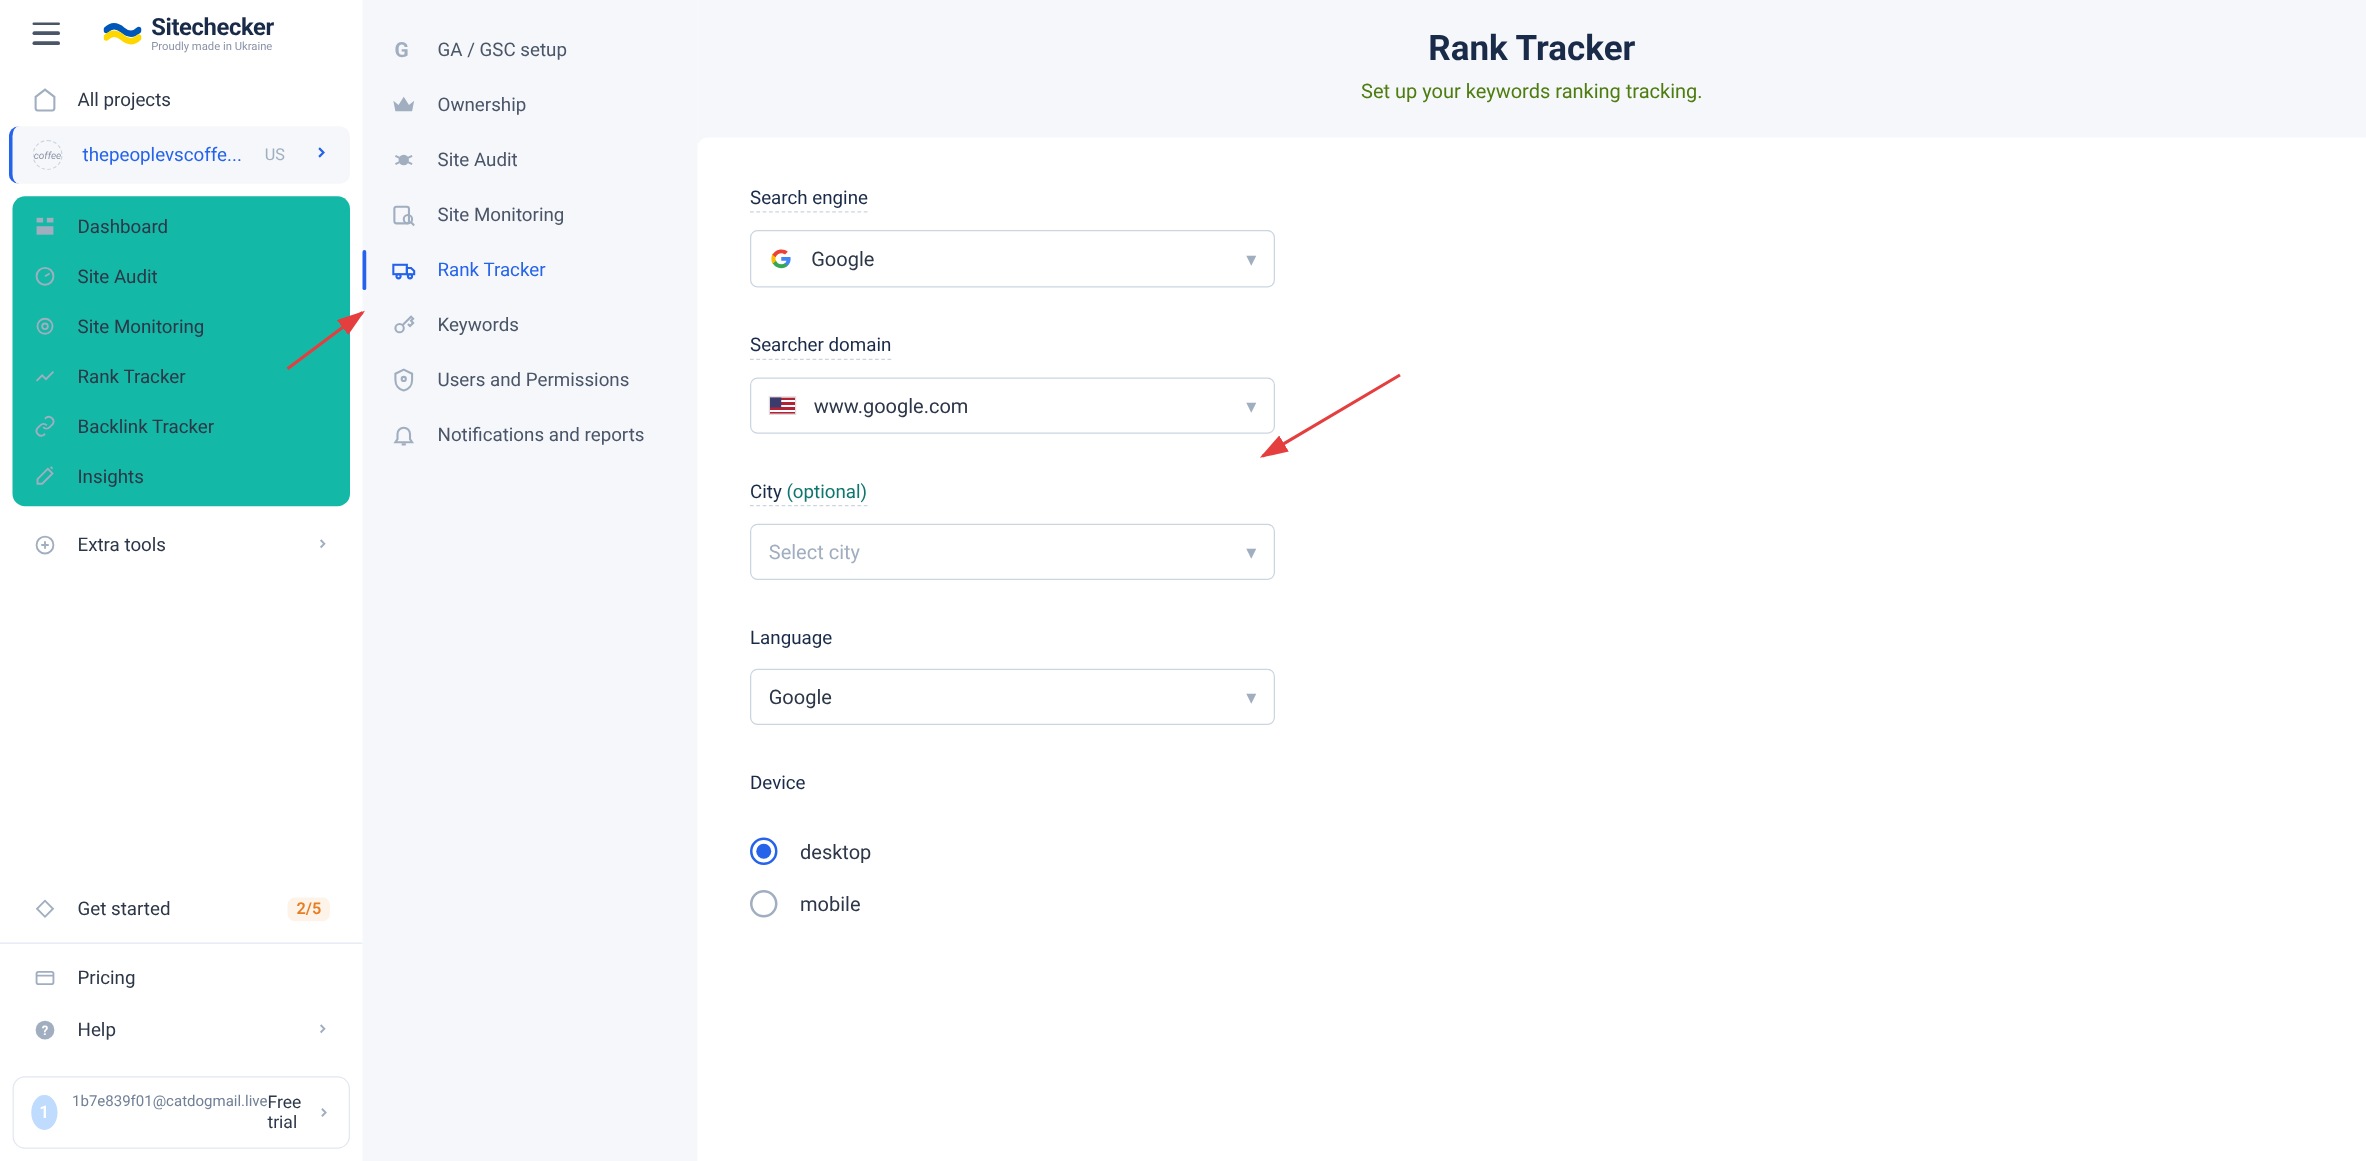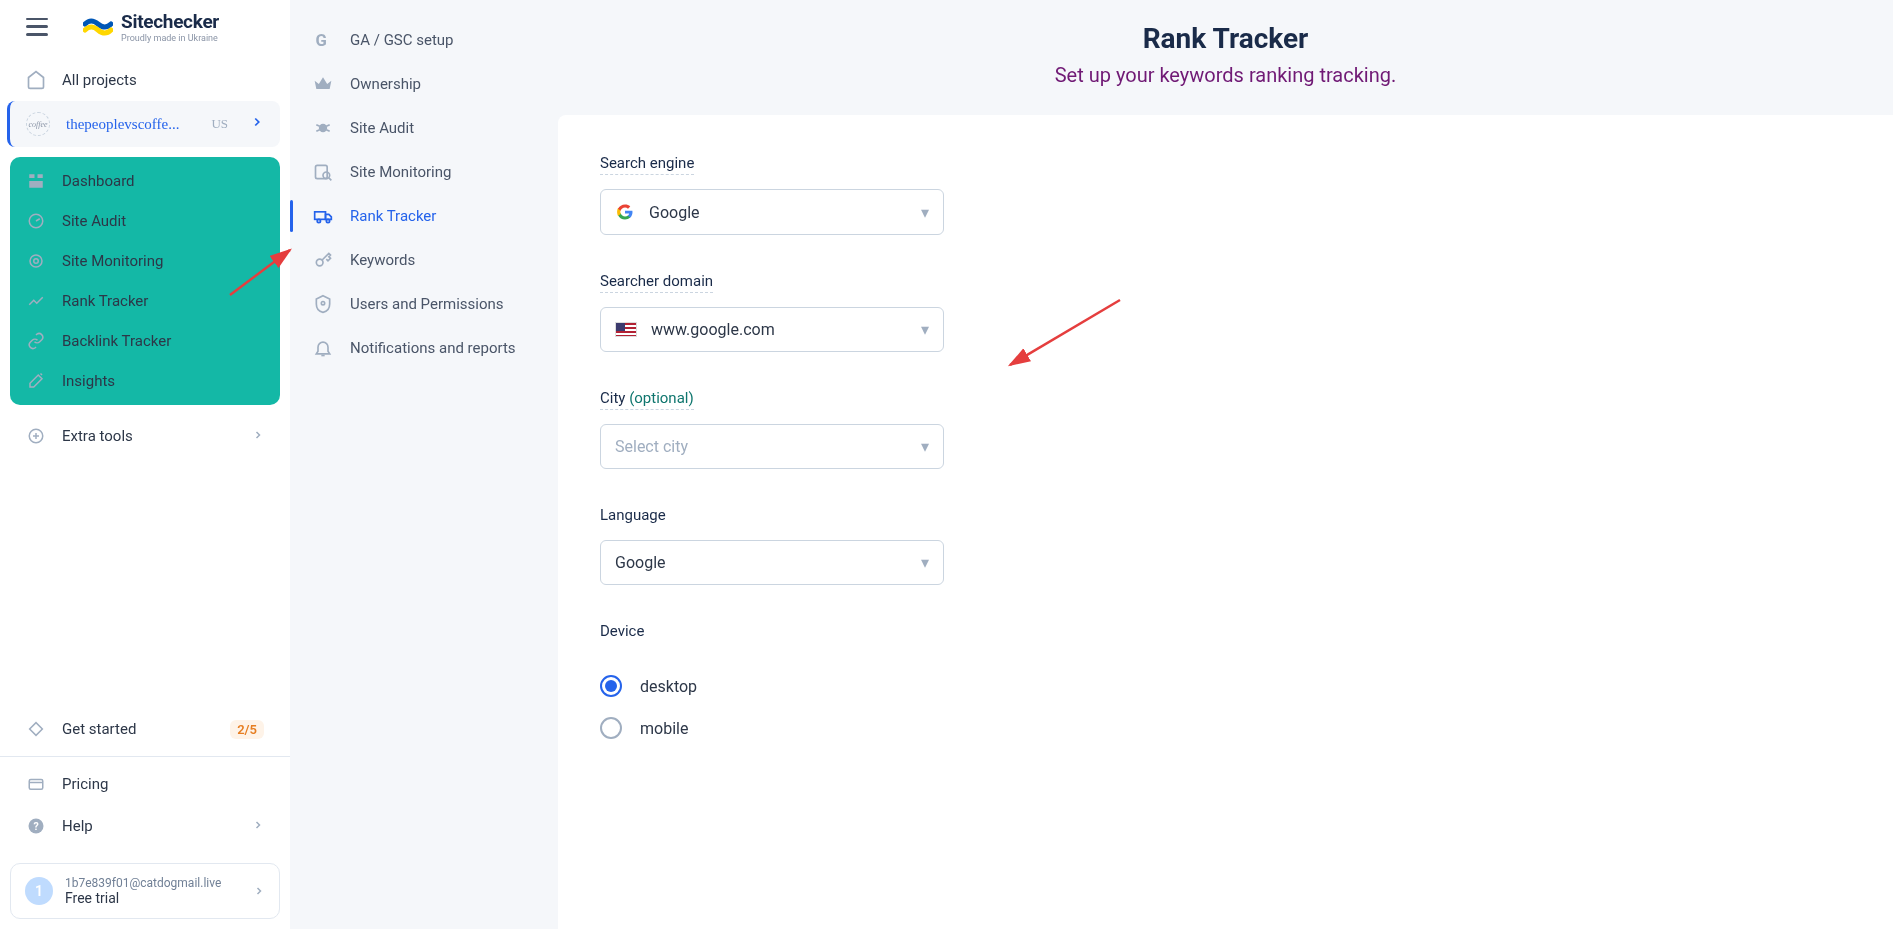--- a/index.html
+++ b/index.html
@@ -9,50 +9,50 @@
 .hamburger { width: 22px; height: 18px; display: flex; flex-direction: column; justify-content: space-between; cursor: pointer; }
 .hamburger span { display: block; height: 2.5px; background: #4a5568; border-radius: 2px; }
 .logo-block { display: flex; align-items: center; gap: 8px; }
 .logo-icon { width: 30px; height: 22px; }
 .logo-text { display: flex; flex-direction: column; }
 .logo-title { font-weight: 700; font-size: 19px; color: #1a2b49; letter-spacing: -0.3px; }
 .logo-sub { font-size: 9px; color: #8a94a6; }
 .nav-section { padding: 6px 10px; }
 .nav-item { display: flex; align-items: center; padding: 11px 16px; border-radius: 8px; cursor: pointer; gap: 16px; font-size: 15px; color: #2d3748; position: relative; }
 .nav-item .icon-slot { width: 20px; height: 20px; display: flex; align-items: center; justify-content: center; color: #a0aec0; }
-.nav-item.active-project { background: #f5f7fa; color: #2563eb; font-family: Liberation Serif, serif; }
+.nav-item.active-project { background: #f5f7fa; color: #2563eb; }
 .nav-item.active-project .proj-label { color: #2563eb; }
 .nav-item .proj-country { color: #a0aec0; font-size: 13px; margin-left: auto; margin-right: 6px; }
 .nav-item .chevron { color: #2563eb; }
 .nav-group { background: #14b8a6; margin: 4px 10px; border-radius: 10px; padding: 4px 0; }
 .nav-group .nav-item { padding: 10px 16px; }
 .divider { height: 1px; background: #e2e8f0; margin: 0; }
 .nav-chevron-right { margin-left: auto; color: #a0aec0; }
 .badge-orange { background: #fef3e8; color: #e67e22; padding: 2px 7px; border-radius: 6px; font-size: 13px; font-weight: 600; margin-left: auto; }
 .sidebar-footer { margin-top: auto; }
 .account-card { margin: 10px; border: 1px solid #e2e8f0; border-radius: 10px; padding: 12px 14px; display: flex; align-items: center; gap: 12px; cursor: pointer; }
 .avatar-circle { width: 28px; height: 28px; border-radius: 50%; background: #bfdbfe; color: #fff; display: flex; align-items: center; justify-content: center; font-size: 14px; font-weight: 600; }
-.account-info { display: flex; flex-direction: column; font-size: 13px; }
+.account-info { display: flex; flex-direction: row; font-size: 13px; }
 .account-email { color: #718096; font-size: 12px; }
 .account-plan { color: #2d3748; font-size: 14px; }
 .sidebar-mid { width: 268px; background: #f5f7fa; padding: 18px 0; }
 .mid-item { display: flex; align-items: center; padding: 11px 22px; gap: 16px; font-size: 15px; color: #4a5568; cursor: pointer; position: relative; }
 .mid-item .icon-slot { width: 22px; height: 22px; display: flex; align-items: center; justify-content: center; color: #a0aec0; }
 .mid-item.active { color: #2563eb; }
 .mid-item.active::before { content: ''; position: absolute; left: 0; top: 6px; bottom: 6px; width: 3px; background: #2563eb; border-radius: 2px; }
 .mid-item.active .icon-slot { color: #2563eb; }
 .main-area { flex: 1; background: #f5f7fa; display: flex; flex-direction: column; }
 .main-header { padding: 22px 0 28px; text-align: center; }
 .main-title { font-size: 28px; font-weight: 700; color: #1a2b49; margin-bottom: 8px; }
-.main-subtitle { font-size: 20px; color: #701a75; }
+.main-subtitle { font-size: 16px; color: #4d7c0f; }
 .main-panel { background: #fff; border-radius: 8px 0 0 0; margin-left: 0; flex: 1; padding: 38px 42px; }
 .form-group { margin-bottom: 36px; }
 .form-label { font-size: 15px; color: #1a2b49; border-bottom: 1px dashed #cbd5e0; display: inline-block; padding-bottom: 2px; margin-bottom: 14px; }
 .form-label .optional { color: #0f766e; }
-.select-box { width: 344px; border: 1px solid #cbd5e0; border-radius: 6px; padding: 12px 14px; display: flex; align-items: center; gap: 14px; font-size: 16px; color: #2d3748; cursor: pointer; position: relative; }
+.select-box { width: 420px; border: 1px solid #cbd5e0; border-radius: 6px; padding: 12px 14px; display: flex; align-items: center; gap: 14px; font-size: 16px; color: #2d3748; cursor: pointer; position: relative; }
 .select-box .caret { margin-left: auto; color: #a0aec0; }
 .select-box.placeholder { color: #a0aec0; }
 .device-group label.form-label { border-bottom: none; }
 .radio-row { display: flex; align-items: center; gap: 18px; margin-bottom: 20px; cursor: pointer; }
 .radio-outer { width: 22px; height: 22px; border: 2px solid #2563eb; border-radius: 50%; display: flex; align-items: center; justify-content: center; }
 .radio-outer.unchecked { border-color: #a0aec0; }
 .radio-inner { width: 12px; height: 12px; background: #2563eb; border-radius: 50%; }
 .radio-label { font-size: 16px; color: #2d3748; }
 .arrow-svg { position: absolute; pointer-events: none; }
 .coffee-icon { width: 24px; height: 24px; border: 1px dashed #cbd5e0; border-radius: 50%; display: flex; align-items: center; justify-content: center; font-size: 8px; color: #8a94a6; font-style: italic; }

